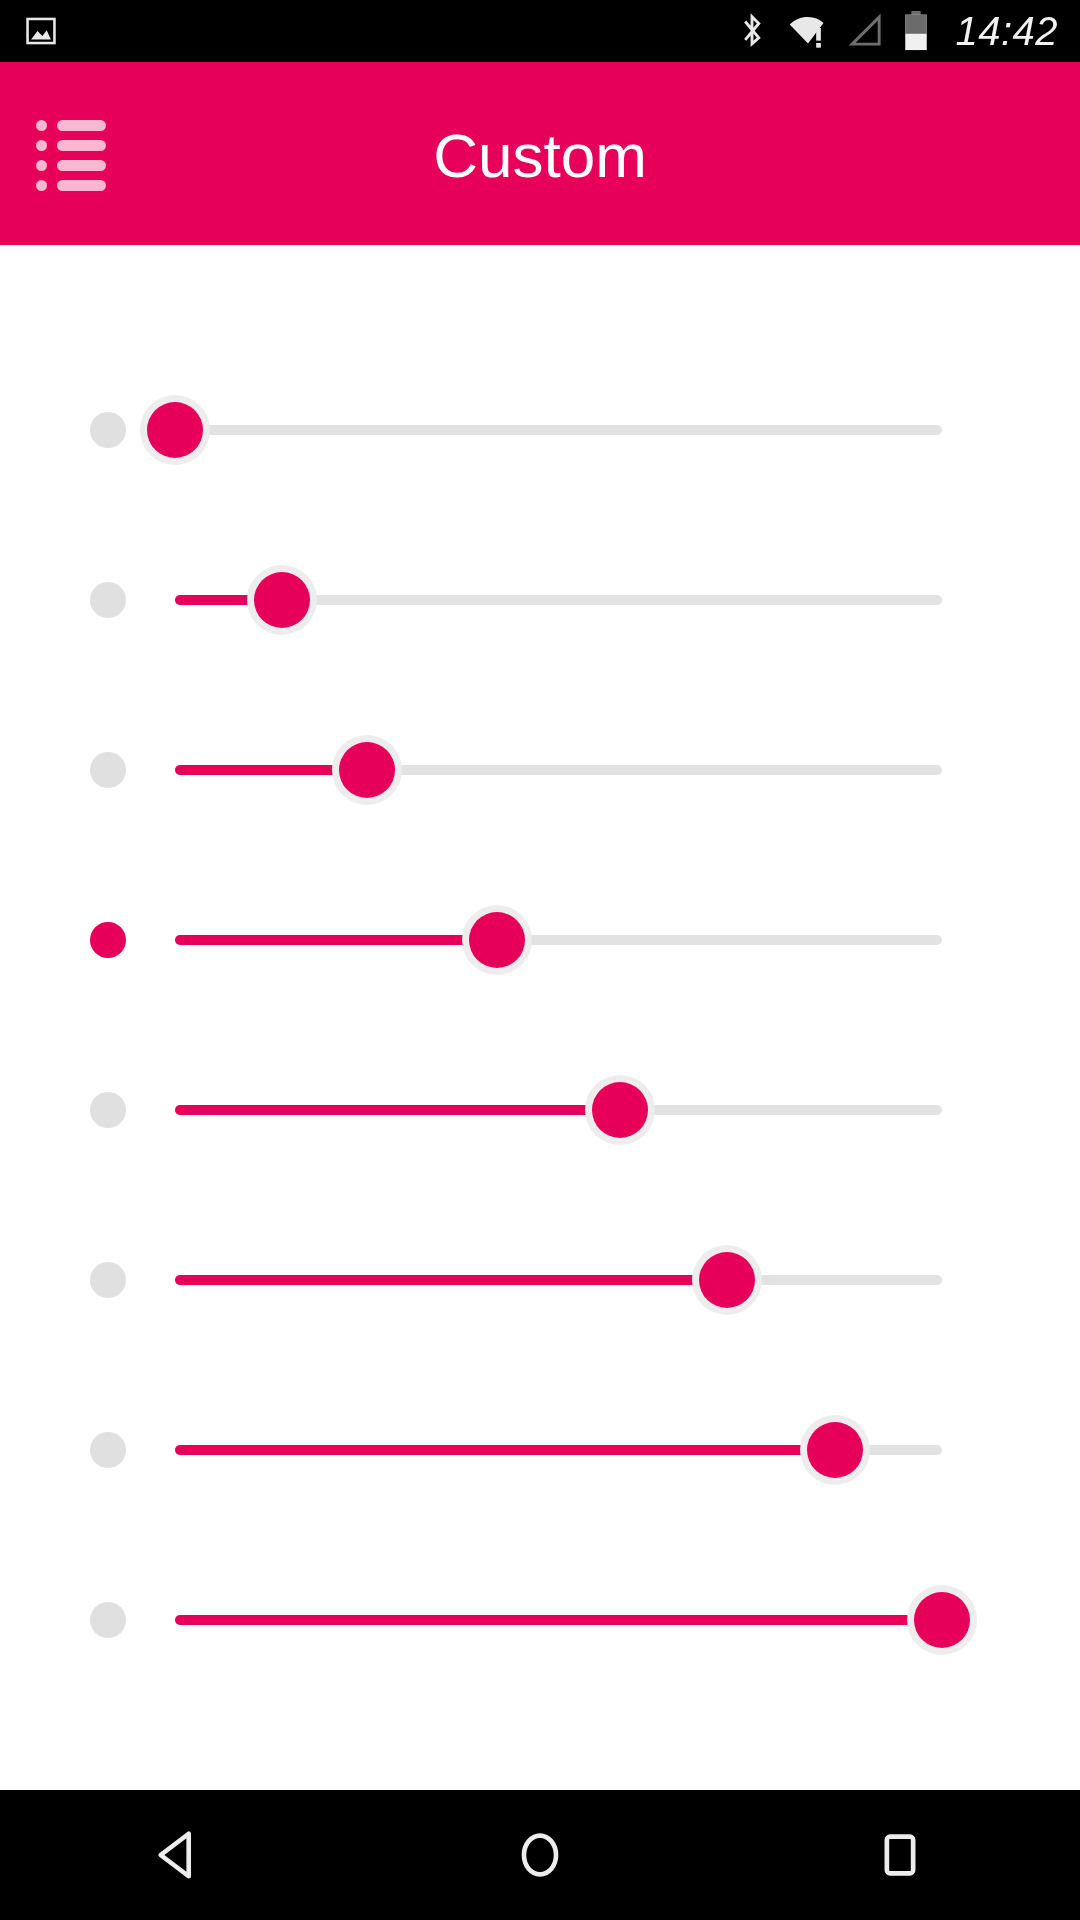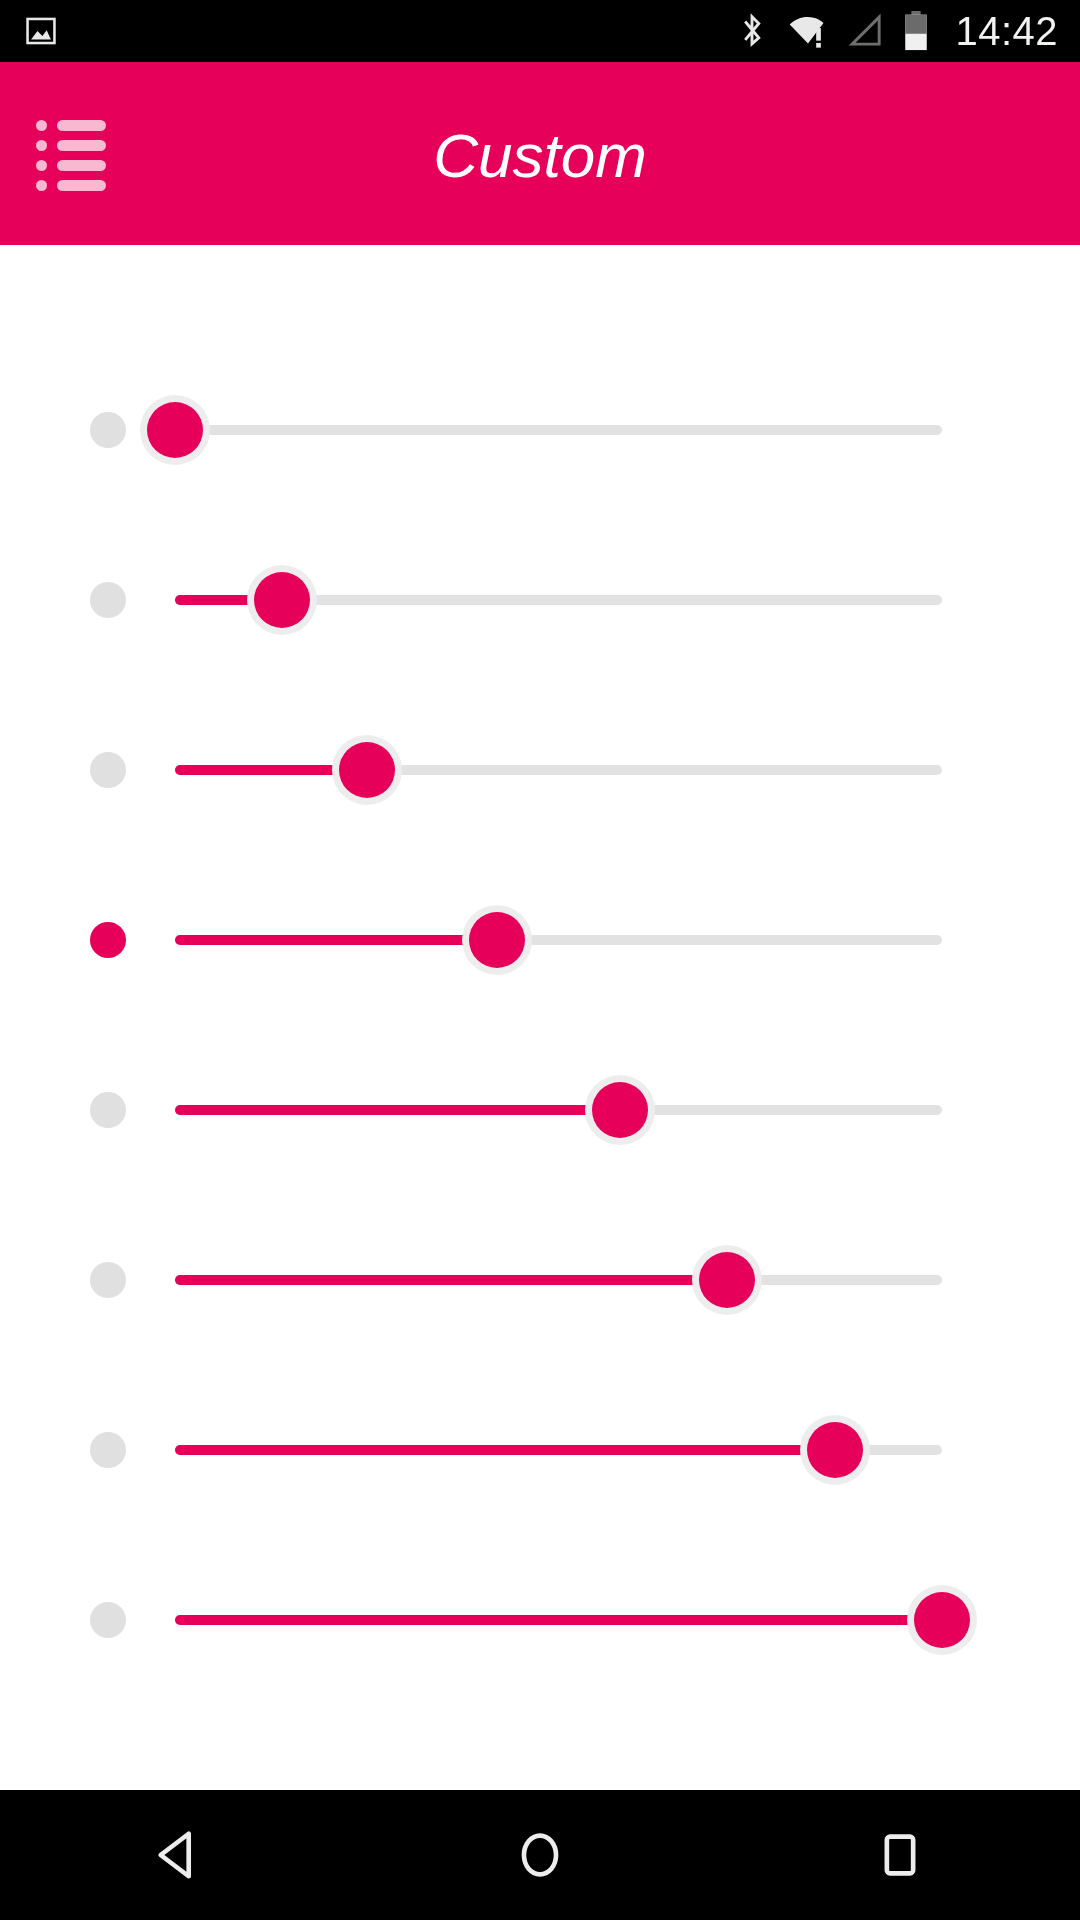--- a/index.html
+++ b/index.html
@@ -30,20 +30,21 @@
   .status-left {
     display: flex;
     align-items: center;
     gap: 14px;
   }
   .status-spacer { flex: 1 1 auto; }
   .status-right {
     display: flex;
     align-items: center;
     gap: 18px;
+    font-style: italic;
   }
   .sb-icon {
     display: inline-flex;
     align-items: center;
     justify-content: center;
   }
   .clock {
     color: #f2f2f2;
     font-size: 40px;
     line-height: 40px;
@@ -56,21 +57,20 @@
   
   .app-bar {
     position: absolute;
     top: 62px; left: 0;
     width: 1080px;
     height: 187px;
     background: #E6005A;
     display: flex;
     align-items: center;
     box-sizing: border-box;
-    font-style: italic;
   }
   .menu-button {
     position: absolute;
     left: 32px;
     top: 50%;
     transform: translateY(-50%);
     width: 78px;
     height: 78px;
     display: flex;
     flex-direction: column;

